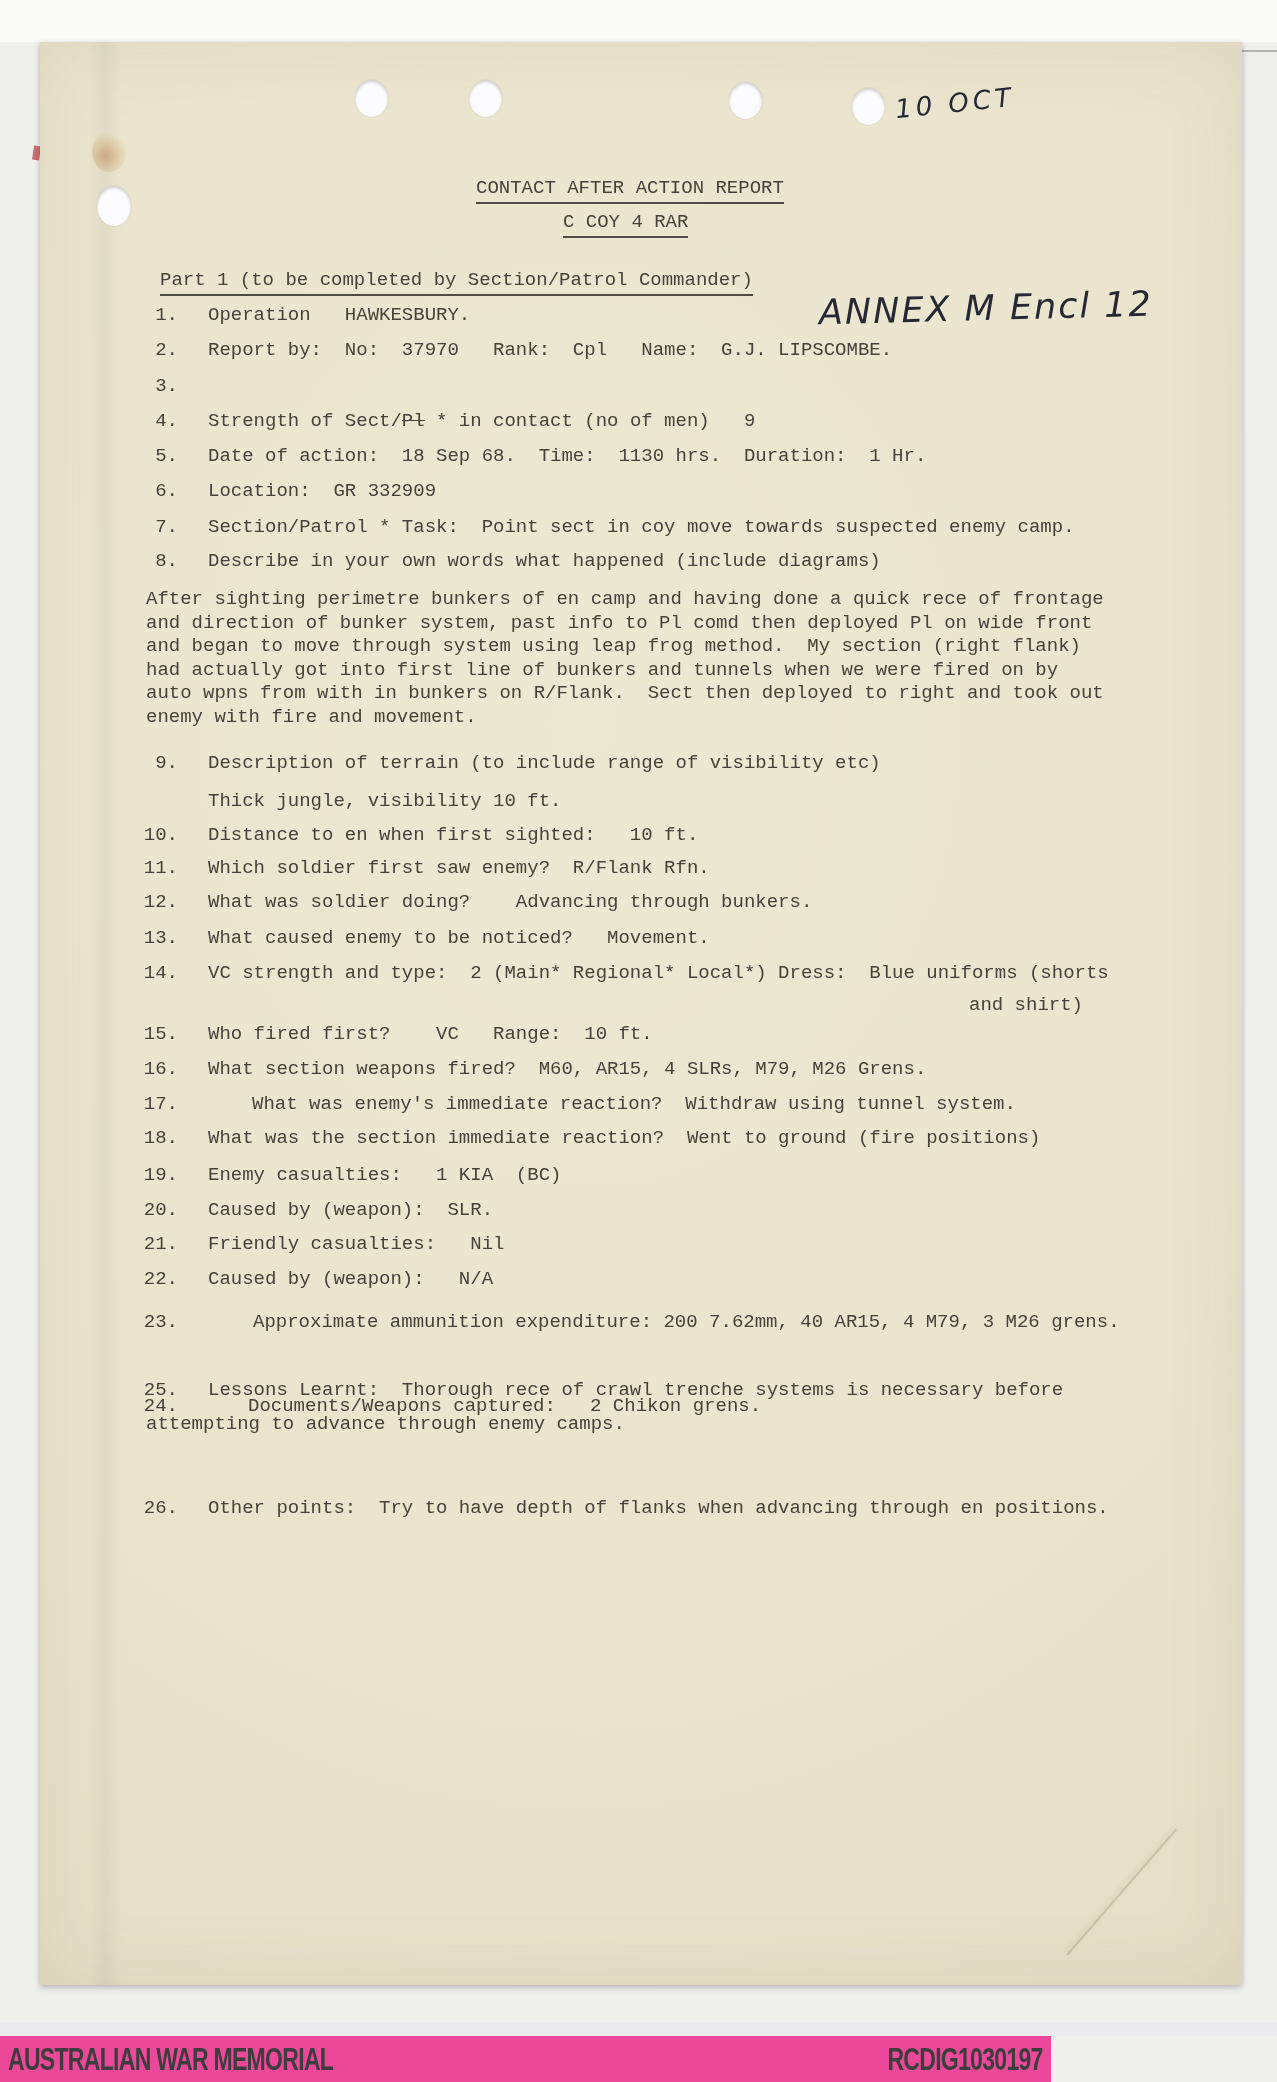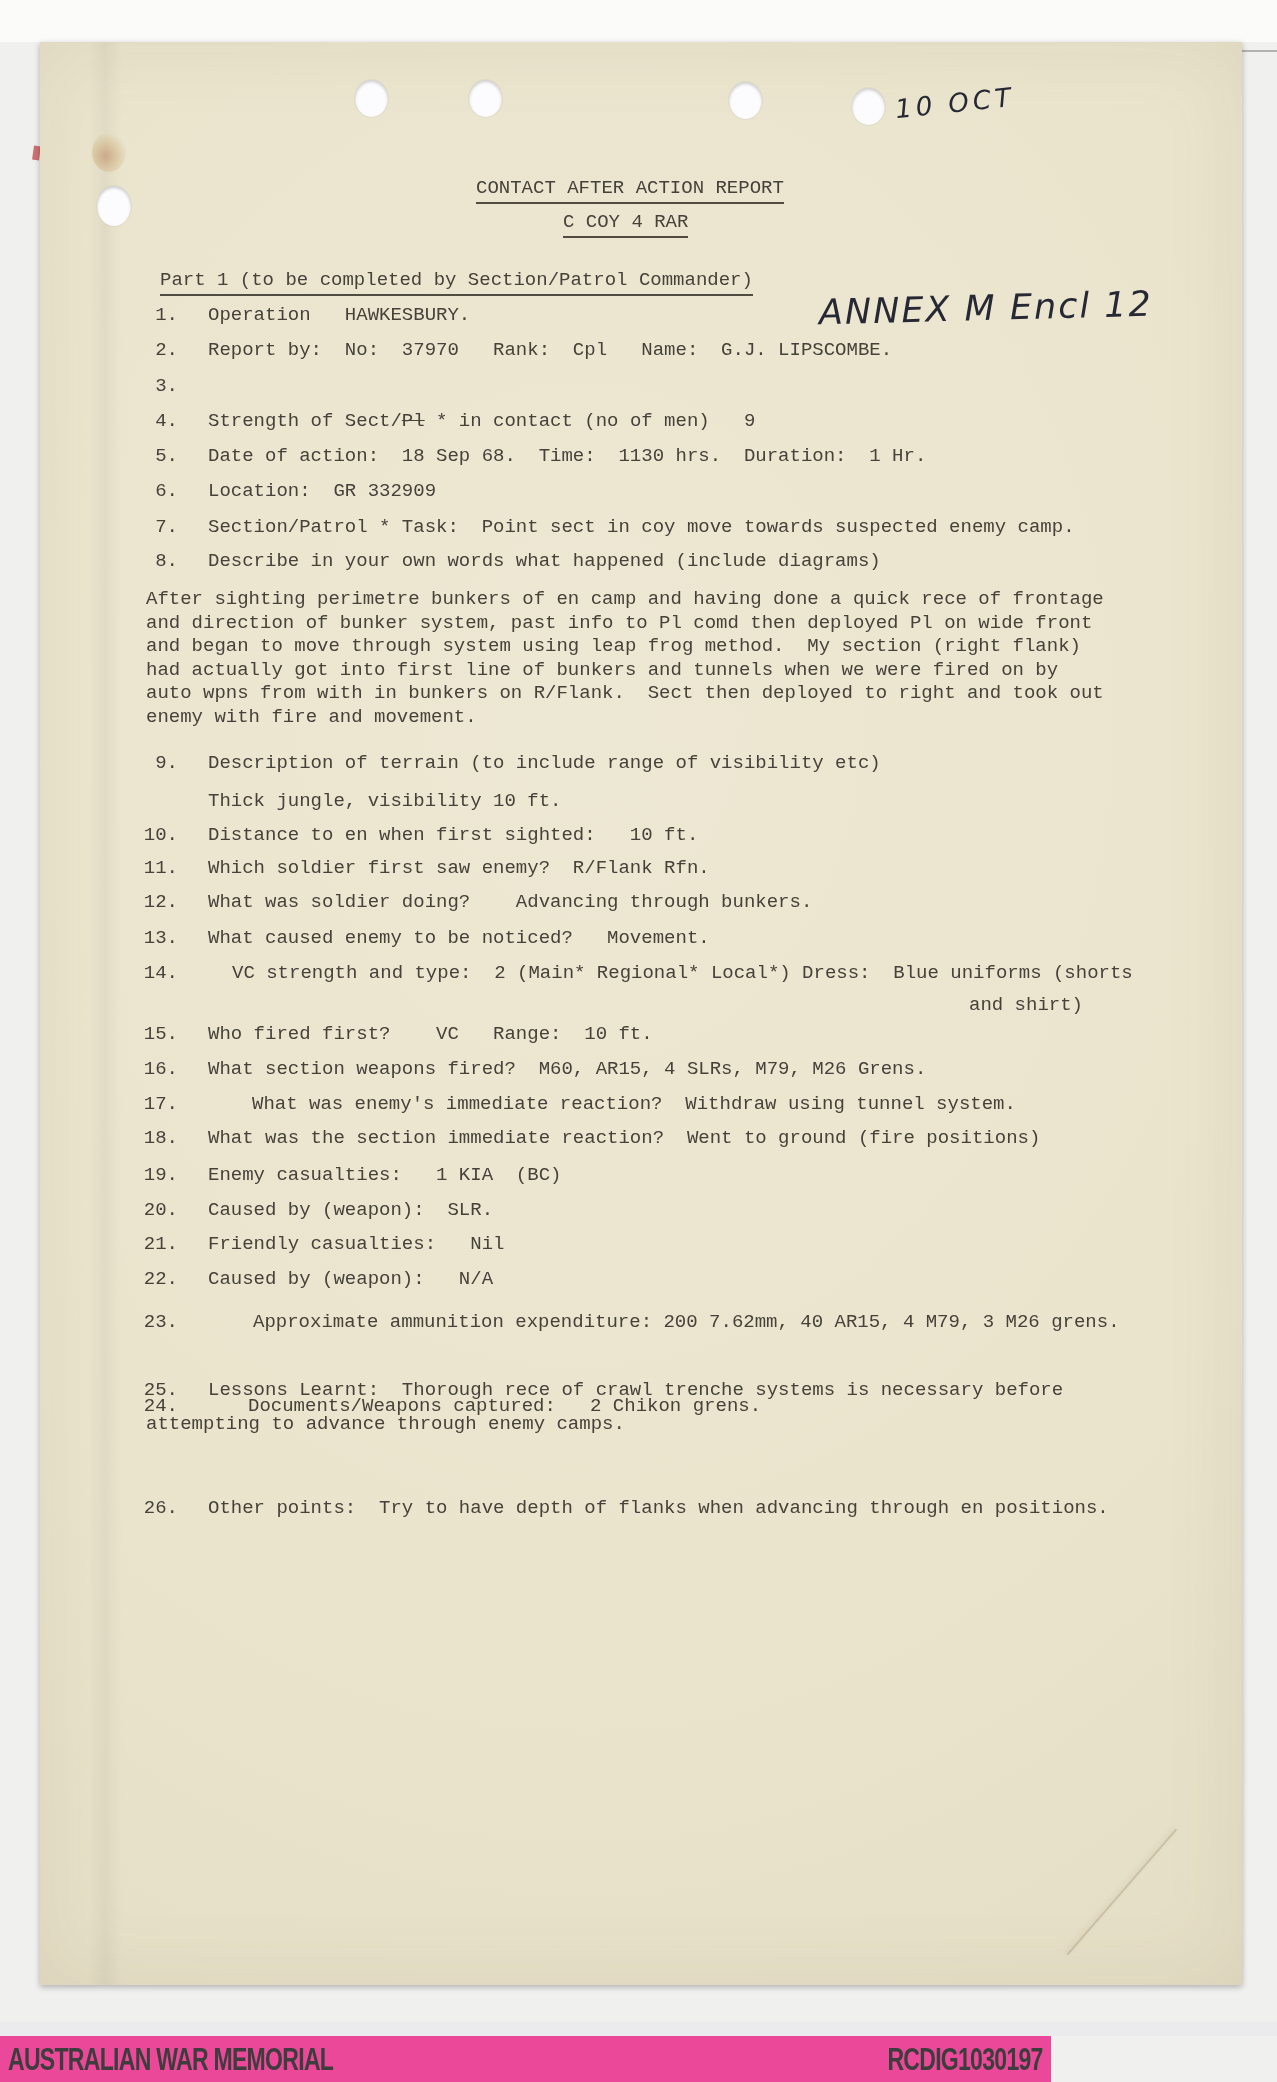--- a/index.html
+++ b/index.html
@@ -96,21 +96,21 @@
 had actually got into first line of bunkers and tunnels when we were fired on by
 auto wpns from with in bunkers on R/Flank.  Sect then deployed to right and took out
 enemy with fire and movement.</div>
 
   <div class="typed row" style="top:709px;"><span class="num">9.</span><span class="txt">Description of terrain (to include range of visibility etc)</span></div>
   <div class="typed" style="left:168px;top:747px;">Thick jungle, visibility 10 ft.</div>
   <div class="typed row" style="top:781px;"><span class="num">10.</span><span class="txt">Distance to en when first sighted:   10 ft.</span></div>
   <div class="typed row" style="top:814px;"><span class="num">11.</span><span class="txt">Which soldier first saw enemy?  R/Flank Rfn.</span></div>
   <div class="typed row" style="top:848px;"><span class="num">12.</span><span class="txt">What was soldier doing?    Advancing through bunkers.</span></div>
   <div class="typed row" style="top:884px;"><span class="num">13.</span><span class="txt">What caused enemy to be noticed?   Movement.</span></div>
-  <div class="typed row" style="top:919px;gap:24px;"><span class="num">14.</span><span class="txt">VC strength and type:  2 (Main* Regional* Local*) Dress:  Blue uniforms (shorts</span></div>
+  <div class="typed row" style="top:919px;"><span class="num">14.</span><span class="txt">VC strength and type:  2 (Main* Regional* Local*) Dress:  Blue uniforms (shorts</span></div>
   <div class="typed" style="left:929px;top:951px;">and shirt)</div>
   <div class="typed row" style="top:980px;"><span class="num">15.</span><span class="txt">Who fired first?    VC   Range:  10 ft.</span></div>
   <div class="typed row" style="top:1015px;"><span class="num">16.</span><span class="txt">What section weapons fired?  M60, AR15, 4 SLRs, M79, M26 Grens.</span></div>
   <div class="typed row" style="top:1050px;gap:44px;"><span class="num">17.</span><span class="txt">What was enemy's immediate reaction?  Withdraw using tunnel system.</span></div>
   <div class="typed row" style="top:1084px;"><span class="num">18.</span><span class="txt">What was the section immediate reaction?  Went to ground (fire positions)</span></div>
   <div class="typed row" style="top:1121px;justify-content:space-between;"><span class="num">19.</span><span class="txt">Enemy casualties:   1 KIA  (BC)</span></div>
   <div class="typed row" style="top:1156px;"><span class="num">20.</span><span class="txt">Caused by (weapon):  SLR.</span></div>
   <div class="typed row" style="top:1190px;"><span class="num">21.</span><span class="txt">Friendly casualties:   Nil</span></div>
   <div class="typed row" style="top:1225px;"><span class="num">22.</span><span class="txt">Caused by (weapon):   N/A</span></div>
   <div class="typed row" style="top:1268px;gap:45px;"><span class="num">23.</span><span class="txt">Approximate ammunition expenditure: 200 7.62mm, 40 AR15, 4 M79, 3 M26 grens.</span></div>

